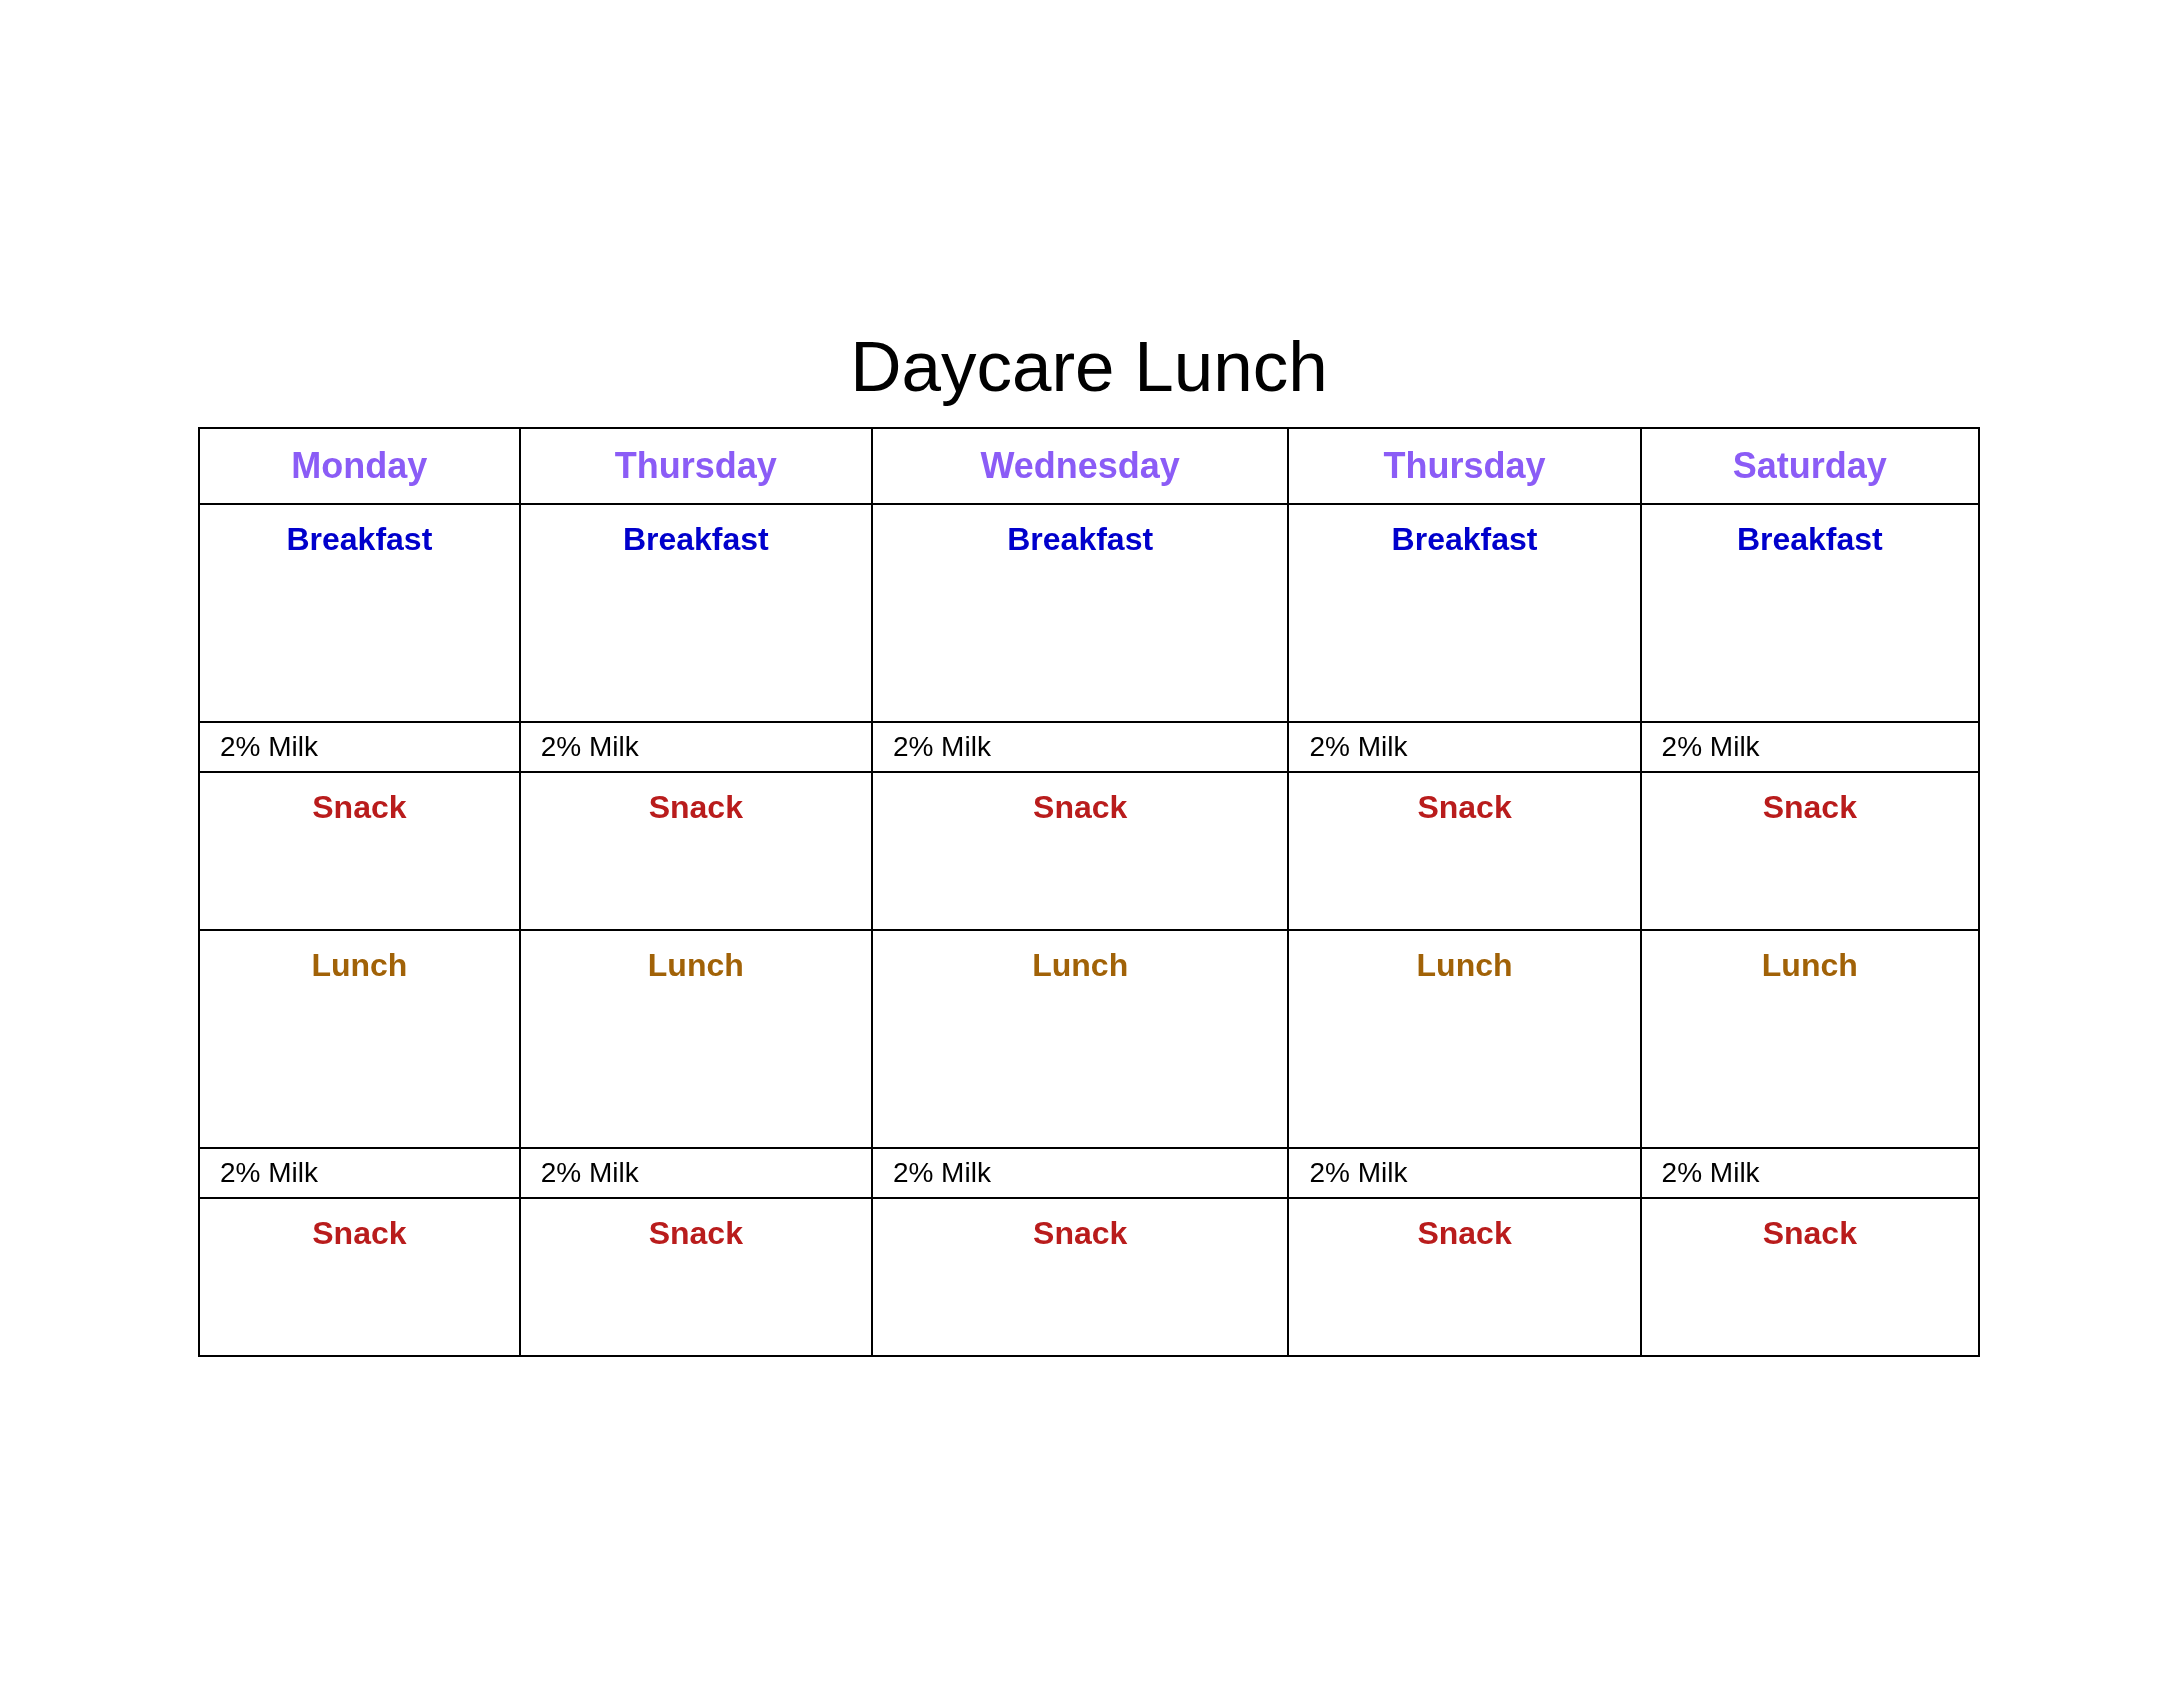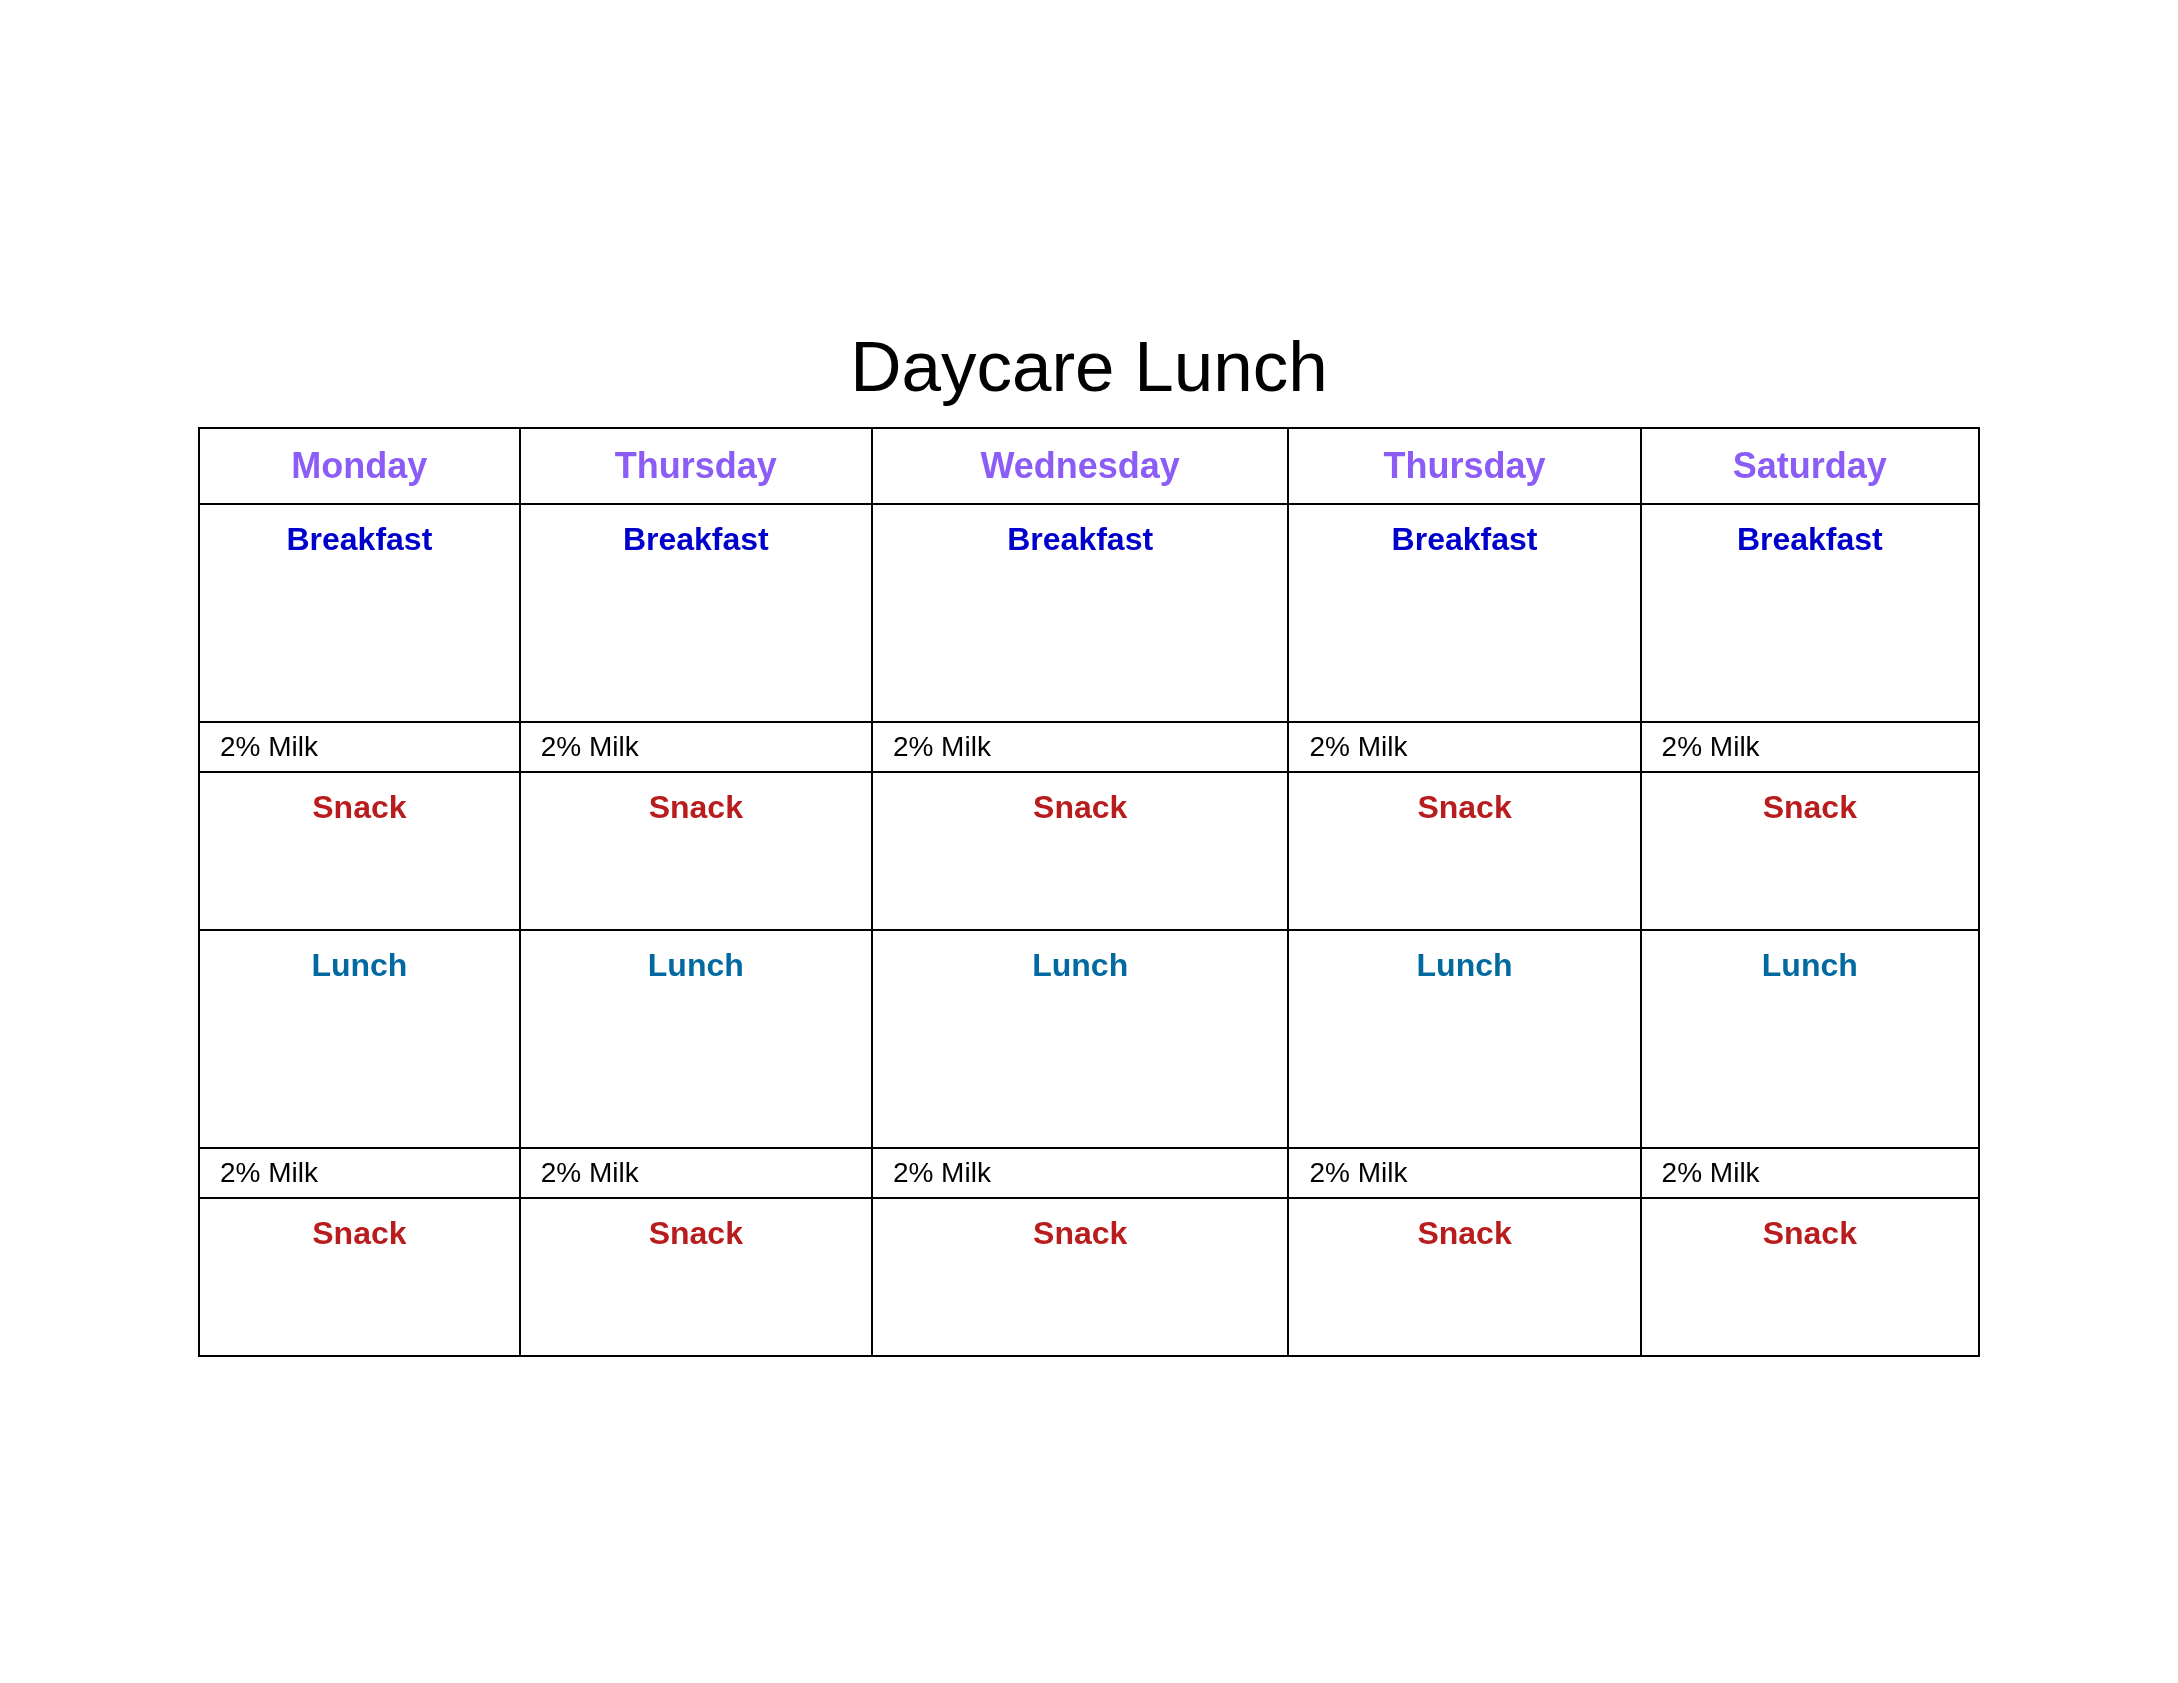--- a/index.html
+++ b/index.html
@@ -67,21 +67,21 @@
 
     .breakfast-label {
       color: #0000cc;
     }
 
     .snack-label {
       color: #b91c1c;
     }
 
     .lunch-label {
-      color: #0369a1;
+      color: #a16207;
     }
 
     .cell-breakfast {
       height: 218px;
       vertical-align: top;
       position: relative;
     }
 
     .cell-snack-top {
       height: 158px;

